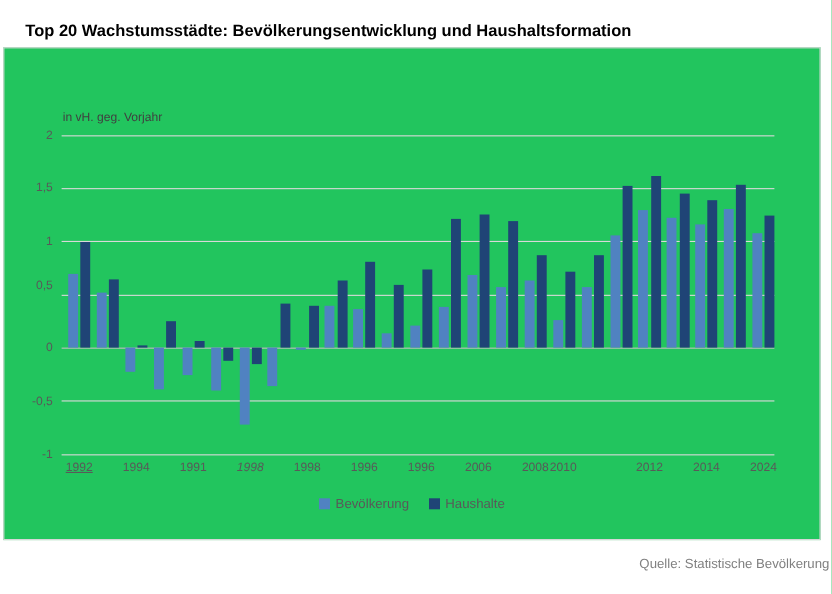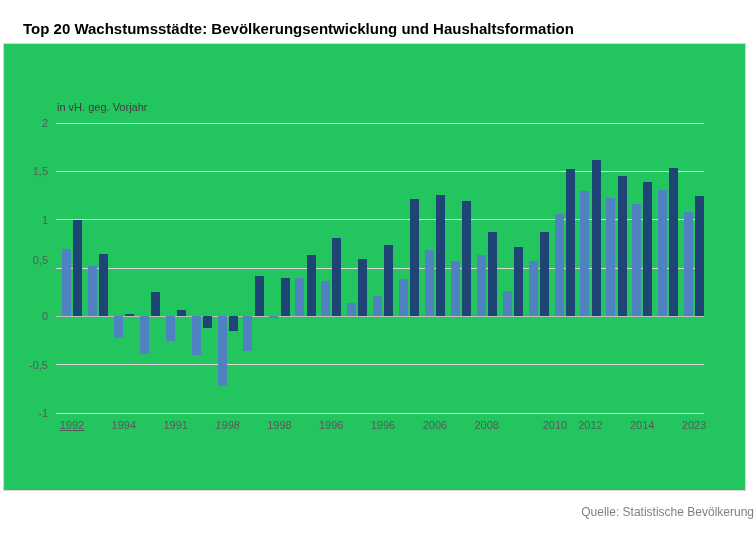--- a/index.html
+++ b/index.html
@@ -126,22 +126,32 @@
     <div class="x-labels">
         <div class="x-label" style="left: -6px; text-decoration: underline;">1992</div>
         <div class="x-label" style="left: 45.8px;">1994</div>
         <div class="x-label" style="left: 97.7px;">1991</div>
         <div class="x-label" style="left: 149.5px; font-style: italic;">1998</div>
         <div class="x-label" style="left: 201.4px;">1998</div>
         <div class="x-label" style="left: 253.2px;">1996</div>
         <div class="x-label" style="left: 305px;">1996</div>
         <div class="x-label" style="left: 356.9px; text-align: center;">2006</div>
         <div class="x-label" style="left: 408.7px;">2008</div>
-        <div class="x-label" style="left: 477px;">2010</div>
+        <div class="x-label" style="left: 434px;">2010</div>
         <div class="x-label" style="left: 512.4px;">2012</div>
         <div class="x-label" style="left: 564.2px;">2014</div>
-        <div class="x-label" style="left: 616.1px;">2023</div>
+        <div class="x-label" style="left: 616.1px;">2024</div>
       </div>
 
+    <div class="legend">
+      <div class="legend-item">
+        <span class="swatch" style="background: rgb(80, 130, 193);"></span>
+        <span>Bevölkerung</span>
+      </div>
+      <div class="legend-item">
+        <span class="swatch" style="background: rgb(31, 68, 118);"></span>
+        <span>Haushalte</span>
+      </div>
+    </div>
   </div>
 
   <div class="source">Quelle: Statistische Bevölkerung</div>
 </div>
 
 </body></html>

